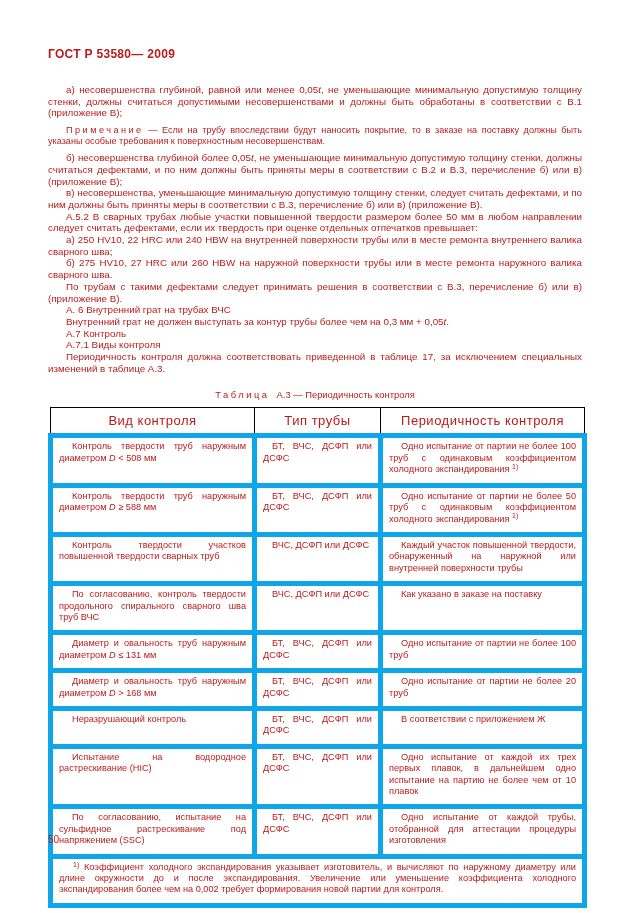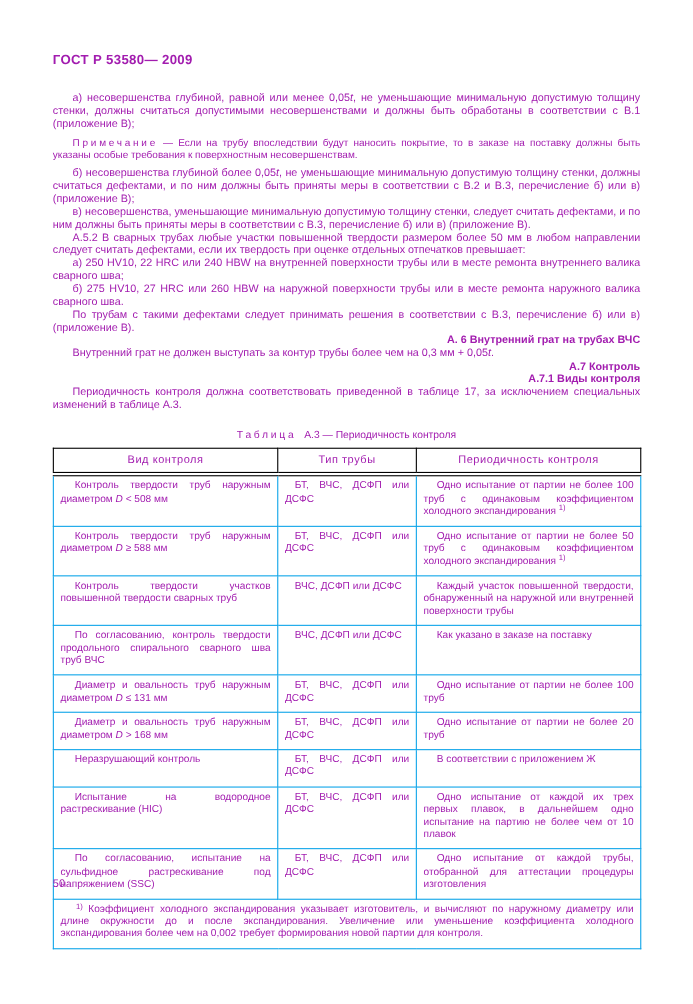--- a/index.html
+++ b/index.html
@@ -1,57 +1,57 @@
 <!DOCTYPE html>
 <html lang="ru"><head>
 <meta charset="utf-8">
 <style>
   html,body{margin:0;padding:0;background:#ffffff;}
   .page{
     position:relative;
     width:630px;height:913px;
     background:#ffffff;
-    color:#a21caf;
+    color:#b91c1c;
     font-family:"Liberation Sans", sans-serif;
     overflow:hidden;
   }
   .content{position:absolute;left:48px;top:47px;width:534px;}
   .doc-header{font-weight:bold;font-size:12px;letter-spacing:.3px;margin:0 0 23px 0;}
   .para{
     font-size:9.8px;line-height:11.7px;
     text-align:justify;text-indent:18px;
     margin:0;hyphens:auto;-webkit-hyphens:auto;
   }
   .para.note{font-size:9.1px;line-height:11px;margin:6px 0 5px 0;}
-  .para.bold{font-weight:bold;text-align:right;}
+  .para.bold{font-weight:normal;text-align:left;}
   .ls{letter-spacing:2.5px;}
   .i{font-style:italic;}
   sup{font-size:7px;line-height:0;position:relative;top:1px;}
   .table-caption{margin:15px 0 0 0;font-size:9.4px;line-height:12px;text-align:center;}
   .caption-rest{margin-left:7px;}
   table.ctrl{
     border-collapse:collapse;table-layout:fixed;
     width:534px;margin-top:6px;
   }
   table.ctrl th{
     border:1px solid #000;border-bottom:4px double #000;
-    font-weight:normal;font-size:10px;letter-spacing:.5px;
+    font-weight:normal;font-size:13px;letter-spacing:.5px;
     padding:5px 3px;text-align:center;
   }
   table.ctrl td{
-    border:1px solid #0ea5e9;vertical-align:top;
+    border:5px solid #0ea5e9;vertical-align:top;
     font-size:9.2px;line-height:11.4px;
     padding:3px 6px 7px 6px;
     text-align:justify;hyphens:auto;-webkit-hyphens:auto;
   }
   td.c1{text-indent:13px;}
   td.c2{text-indent:9px;}
   td.c3{text-indent:12px;}
   td.footnote-cell{text-indent:14px;padding:5px 8px 8px 8px;font-size:9.2px;}
-  .page-number{position:absolute;left:48px;top:798px;font-size:10px;}
+  .page-number{position:absolute;left:48px;top:834px;font-size:10px;}
 </style>
 </head>
 <body>
 
 <div class="page">
   <div class="content">
     <p class="doc-header">ГОСТ Р 53580— 2009</p>
 
     <div id="paragraphs">
         <p class="para"><span>а) несовершенства глубиной, равной или менее 0,05</span><span class="i">t</span><span>, не уменьшающие минимальную допустимую толщину стенки, должны считаться допустимыми несовершенствами и должны быть обработаны в соответствии с В.1 (приложение В);</span></p>

